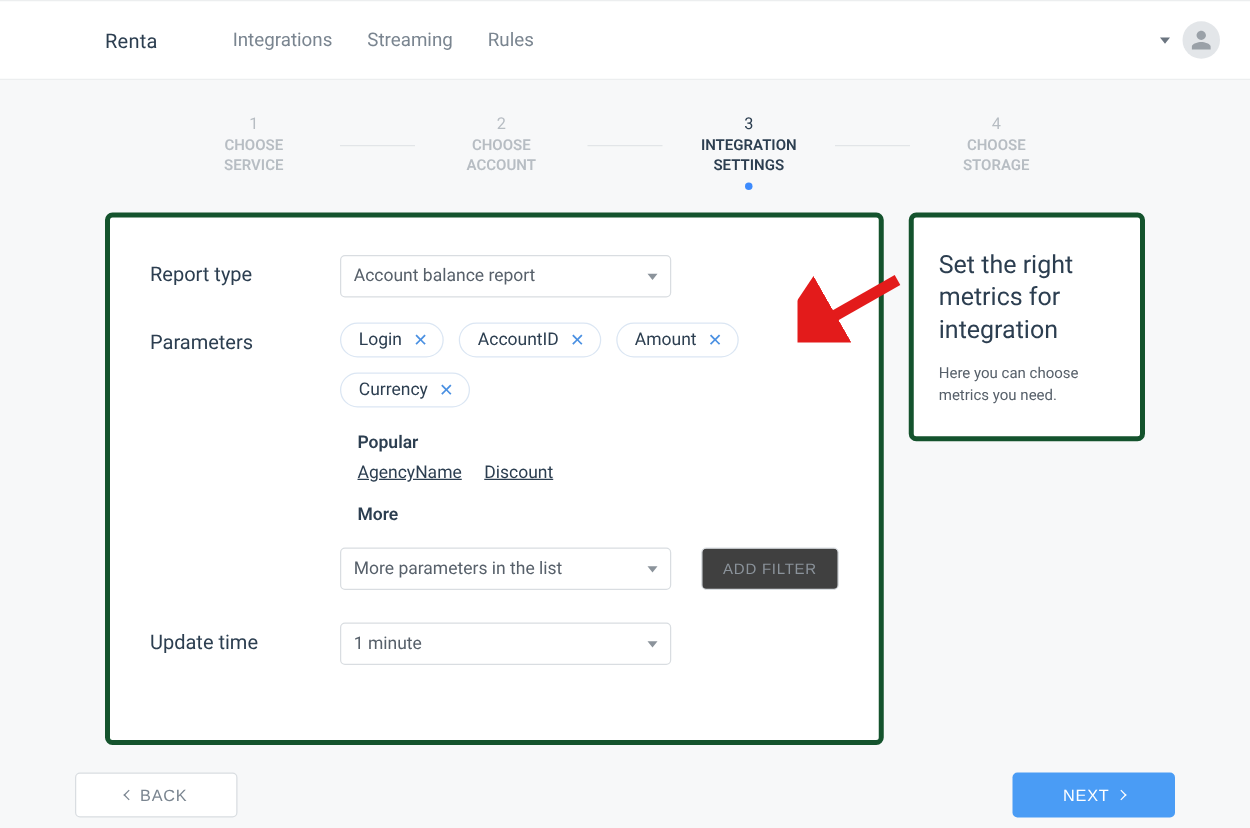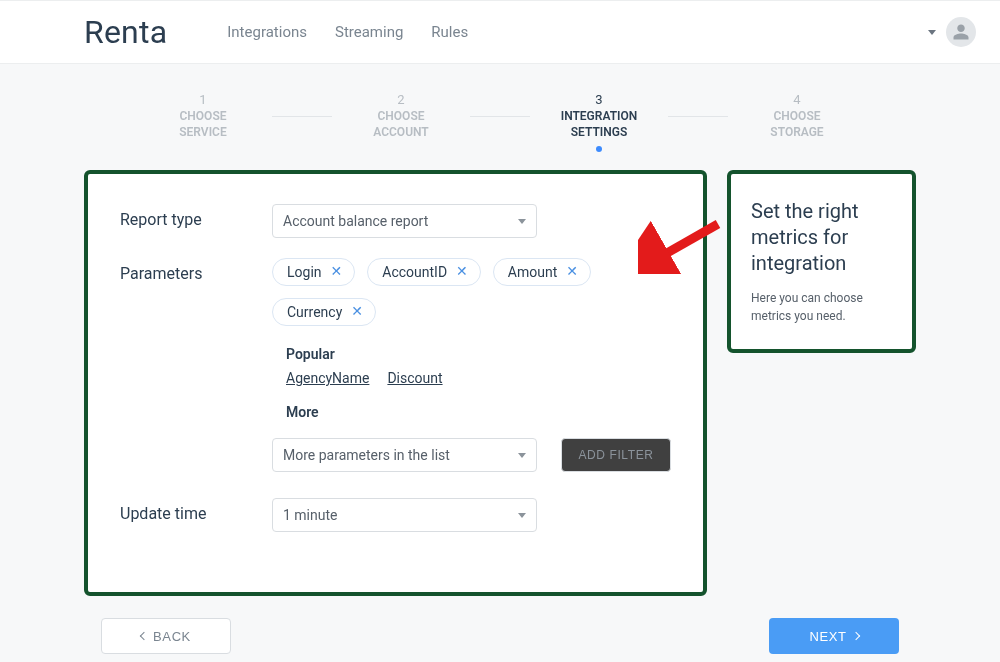--- a/index.html
+++ b/index.html
@@ -15,21 +15,21 @@
   .topbar {
     background: #fff;
     border-top: 1px solid #eceeef;
     border-bottom: 1px solid #eceeef;
     height: 64px;
     display: flex;
     align-items: center;
     padding: 0 24px 0 84px;
   }
   .logo {
-    font-size: 32px;
+    font-size: 16px;
     color: #2c3e50;
     margin-right: 60px;
     letter-spacing: 0.2px;
   }
   .nav-links {
     display: flex;
     gap: 28px;
   }
   .nav-links a {
     color: #7a8590;
@@ -171,21 +171,21 @@
     display: flex;
     flex-wrap: wrap;
     gap: 12px;
     margin-bottom: 20px;
   }
   .chip {
     border: 1px solid #dbe6f3;
     border-radius: 20px;
     padding: 5px 12px 5px 14px;
     display: flex;
-    align-items: flex-start;
+    align-items: flex-end;
     gap: 9px;
     font-size: 14px;
     color: #2c3e50;
   }
   .chip-x {
     color: #4a90e2;
     font-size: 14px;
     line-height: 1;
     cursor: pointer;
   }
@@ -222,21 +222,21 @@
     color: #8b939b;
     font-size: 12px;
     letter-spacing: 0.6px;
     cursor: pointer;
   }
 
   
   .footer {
     display: flex;
     justify-content: space-between;
-    padding: 22px 101px 0;
+    padding: 22px 60px 0;
   }
   .btn {
     height: 36px;
     border-radius: 4px;
     font-size: 13px;
     letter-spacing: 0.6px;
     display: flex;
     align-items: center;
     justify-content: center;
     gap: 6px;

